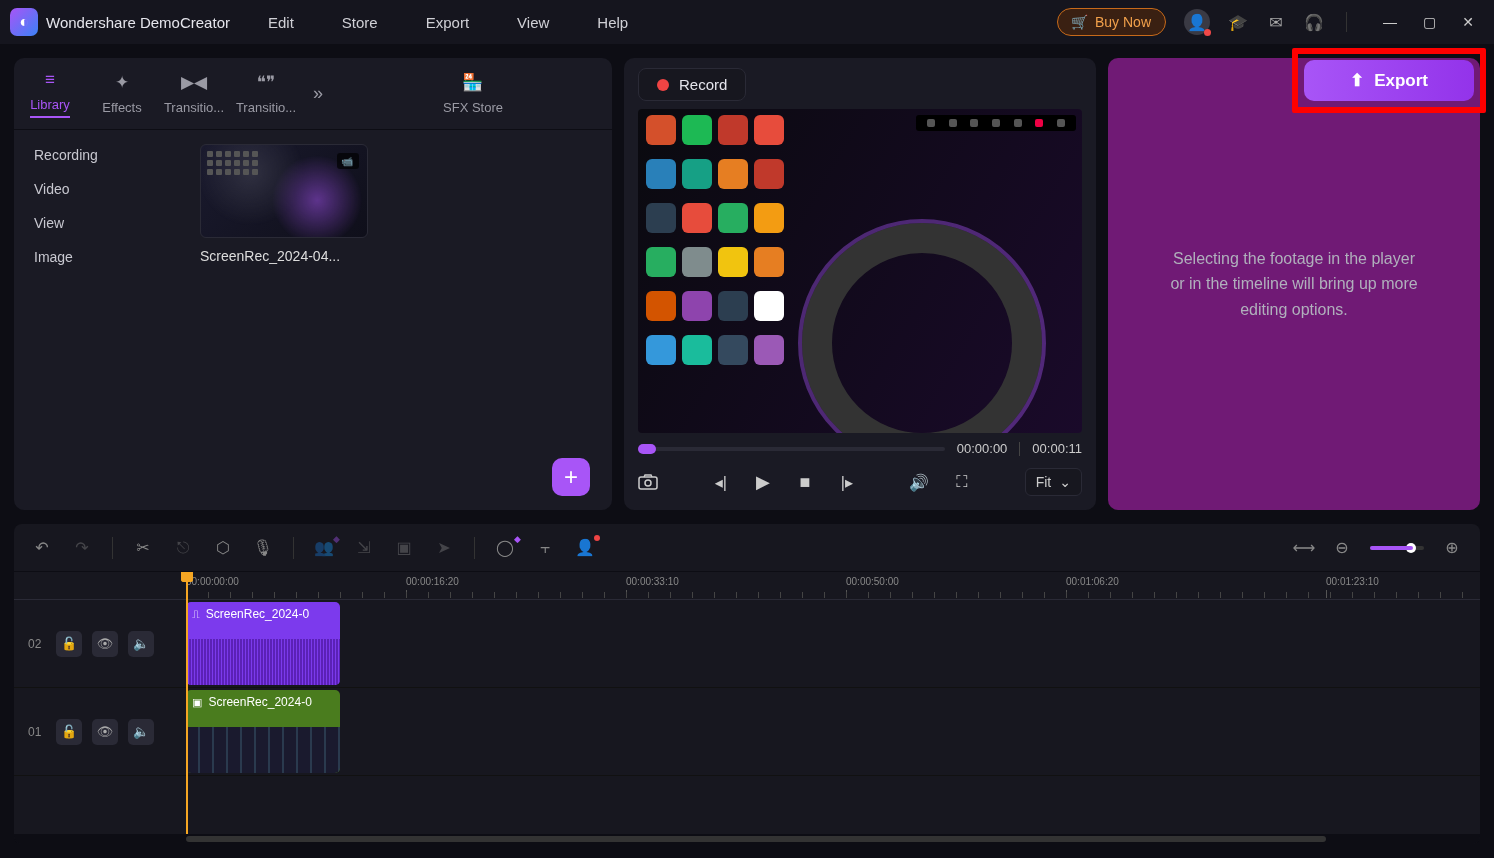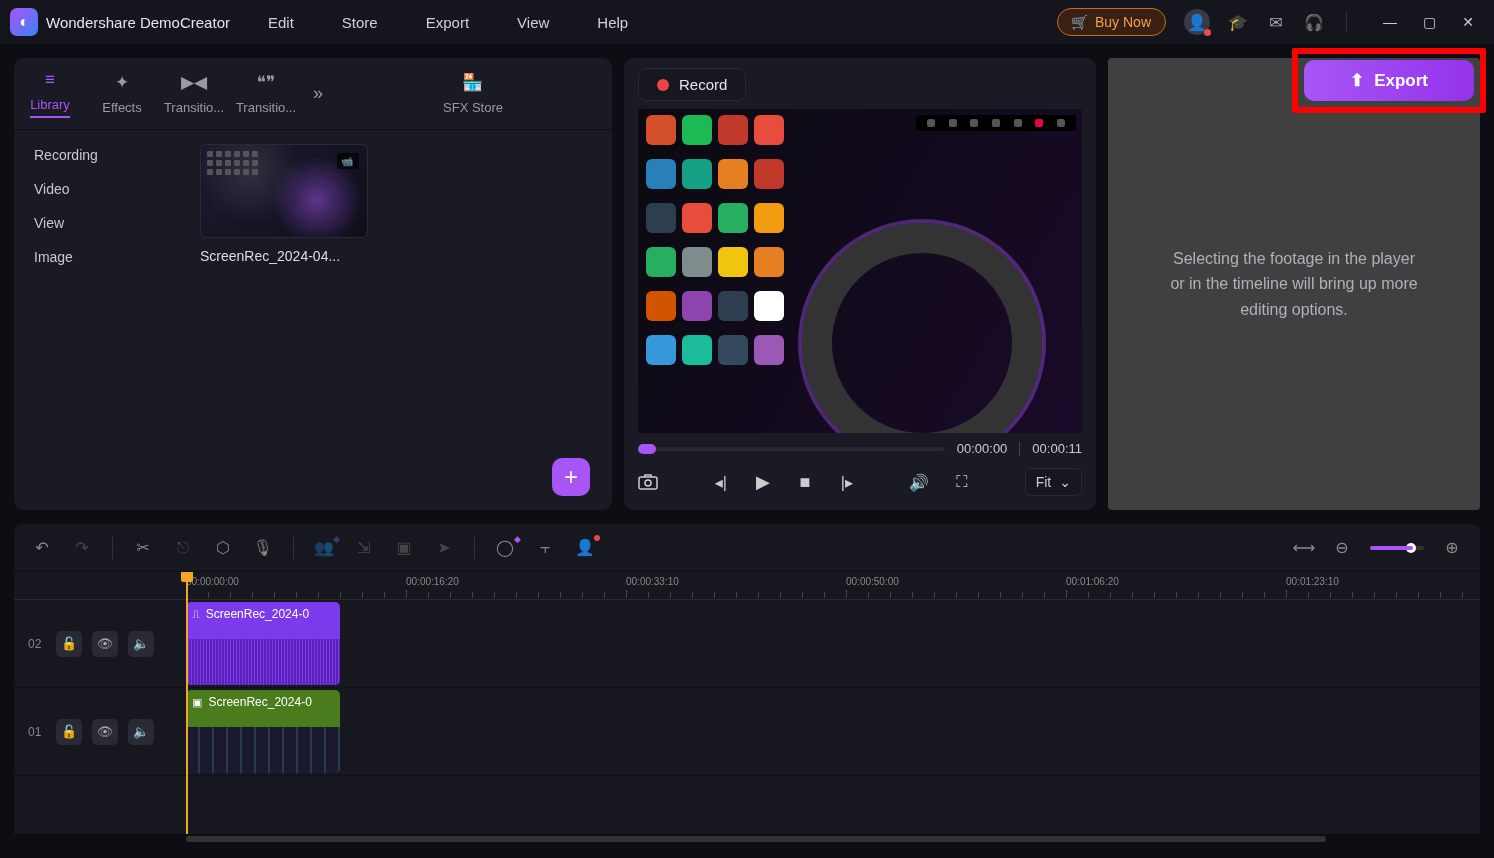--- a/index.html
+++ b/index.html
@@ -67,21 +67,21 @@
 .pv-time { font-size:13px; color:#ccc; }
 .pv-time-sep { width:1px; height:14px; background:#444; }
 
 .pv-controls { display:flex; align-items:center; justify-content:space-between; padding:4px 0 0; }
 .pv-ctrl-group { display:flex; align-items:center; gap:22px; }
 .pv-ctrl { color:#ccc; cursor:pointer; font-size:16px; width:20px; height:20px; display:flex; align-items:center; justify-content:center; }
 .pv-ctrl.big { font-size:18px; }
 .fit-sel { background:#17171f; border:1px solid #2a2a36; border-radius:6px; padding:5px 10px; color:#ccc; display:flex; gap:8px; align-items:center; cursor:pointer; font-size:14px; }
 
 
-.panel-insp { flex:1; background:#404040; border-radius:4px; display:flex; align-items:center; justify-content:center; padding:36px; }
+.panel-insp { flex:1; background:#701a75; border-radius:10px; display:flex; align-items:center; justify-content:center; padding:36px; }
 .insp-text { text-align:center; font-size:16px; color:#b0b0bc; line-height:1.6; max-width:260px; }
 
 
 .export-wrap { position:absolute; top:48px; right:8px; border:6px solid #ff0000; padding:6px; border-radius:2px; z-index:10; }
 .export-btn { background: linear-gradient(90deg,#a855f7,#9333ea); border-radius:10px; padding:10px 46px; color:#fff; font-size:17px; font-weight:600; display:flex; align-items:center; gap:10px; cursor:pointer; }
 
 
 .tl-toolbar { height:48px; background:#17171f; margin:0 14px; border-radius:8px 8px 0 0; display:flex; align-items:center; padding:0 18px; gap:20px; border-bottom:1px solid #0d0d14; }
 .tl-tool { color:#888; cursor:pointer; width:20px; height:20px; display:flex; align-items:center; justify-content:center; font-size:16px; position:relative; }
 .tl-tool.disabled { opacity:.4; }
@@ -332,21 +332,21 @@
 </div>
 
 <div class="timeline">
   <div class="tl-ruler">
     <div class="tl-playhead"></div>
     <span class="tl-ruler-tick" style="left:172px">00:00:00:00</span>
     <span class="tl-ruler-tick" style="left:392px">00:00:16:20</span>
     <span class="tl-ruler-tick" style="left:612px">00:00:33:10</span>
     <span class="tl-ruler-tick" style="left:832px">00:00:50:00</span>
     <span class="tl-ruler-tick" style="left:1052px">00:01:06:20</span>
-    <span class="tl-ruler-tick" style="left:1272px">00:01:23:10</span>
+    <span class="tl-ruler-tick" style="left:1312px">00:01:23:10</span>
   <div class="tl-minor" style="left: 172px;"></div>
       <div class="tl-minor" style="left: 194px;"></div>
       <div class="tl-minor" style="left: 216px;"></div>
       <div class="tl-minor" style="left: 238px;"></div>
       <div class="tl-minor" style="left: 260px;"></div>
       <div class="tl-minor" style="left: 282px;"></div>
       <div class="tl-minor" style="left: 304px;"></div>
       <div class="tl-minor" style="left: 326px;"></div>
       <div class="tl-minor" style="left: 348px;"></div>
       <div class="tl-minor" style="left: 370px;"></div>

